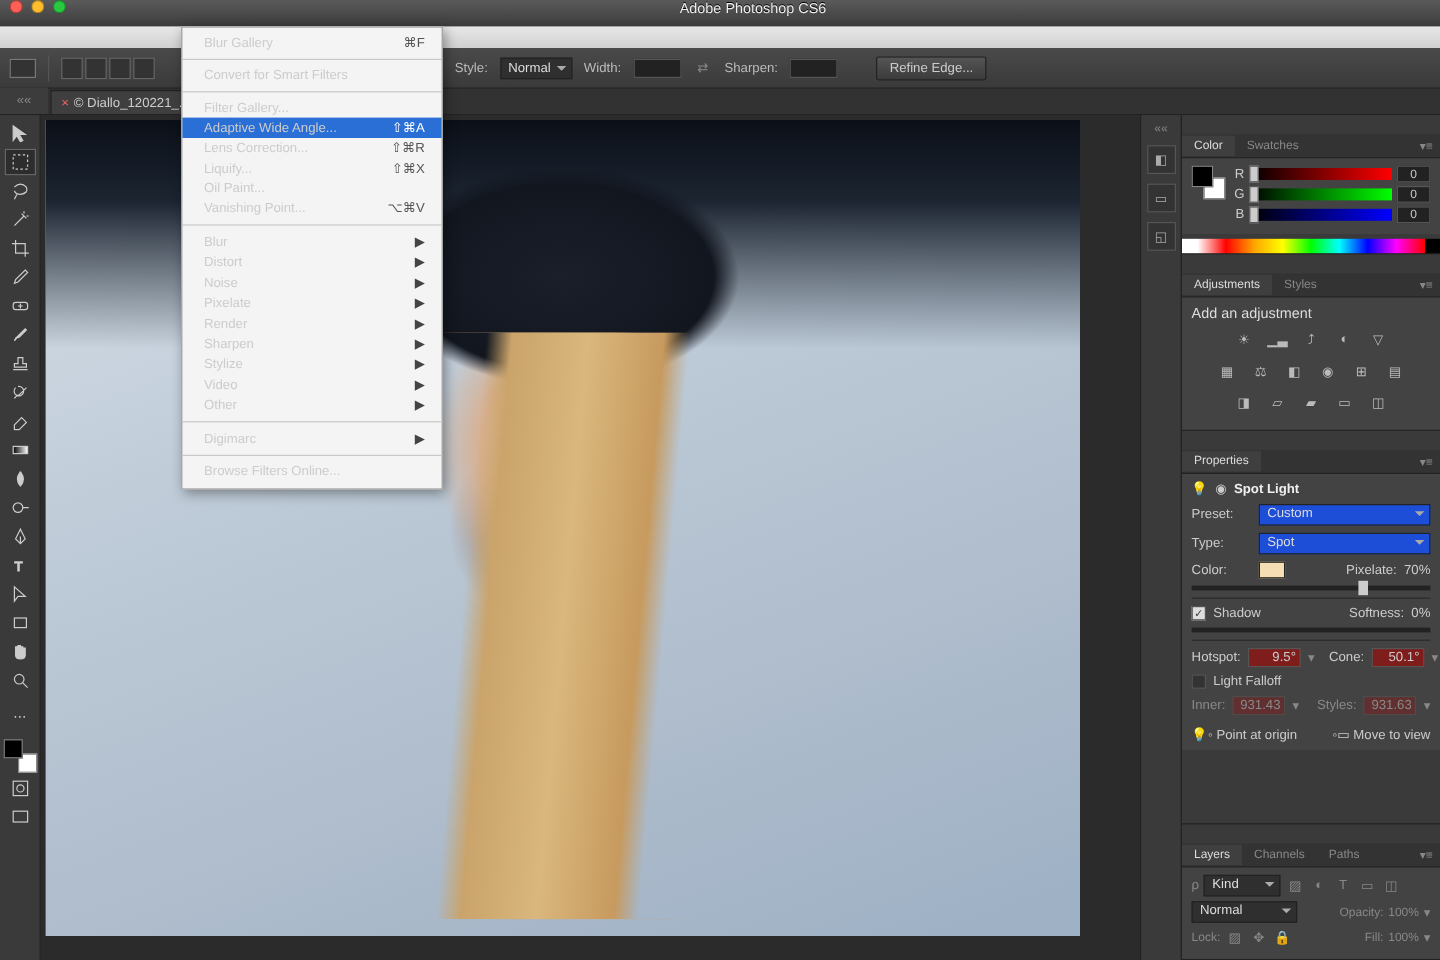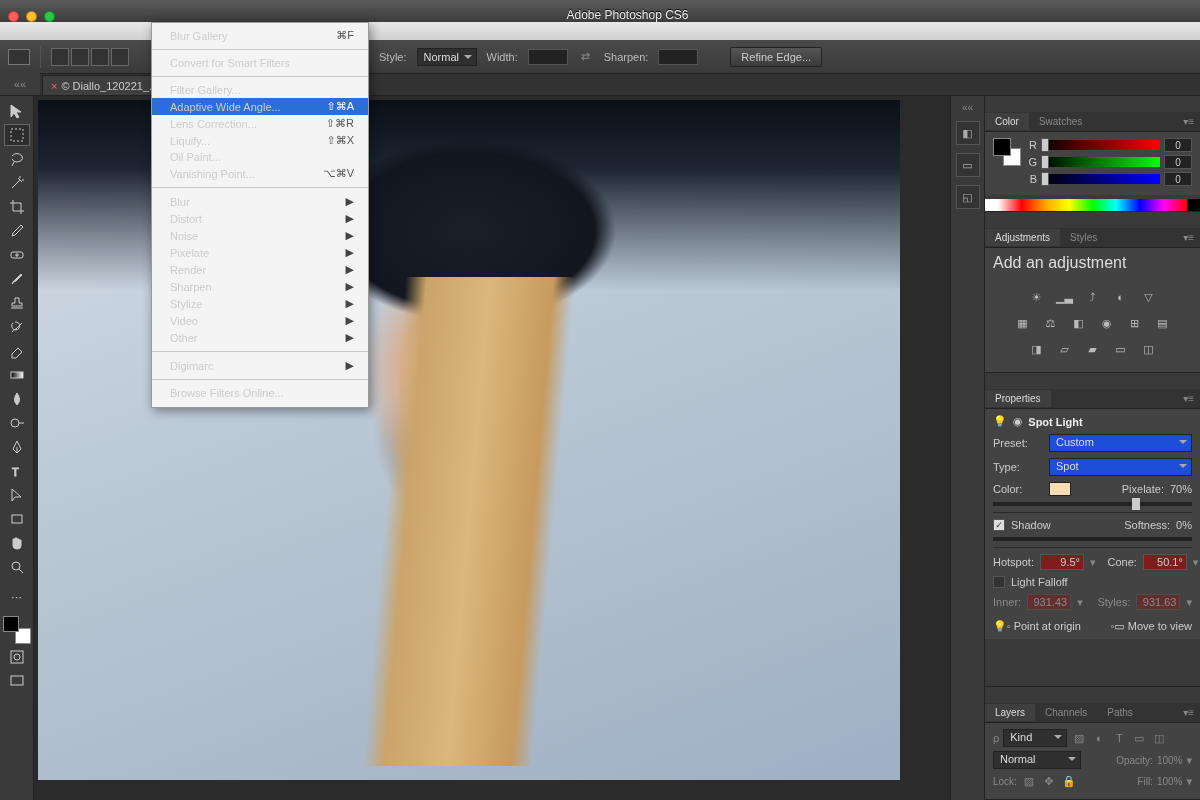--- a/index.html
+++ b/index.html
@@ -1,18 +1,18 @@
 <!DOCTYPE html>
 <html><head>
 <meta charset="utf-8">
 <style>
 * { margin:0; padding:0; box-sizing:border-box; font-family:"Lucida Grande","Segoe UI",Arial,sans-serif; font-size:11px; color:#ccc; }
 body { background:#3a3a3a; width:1200px; height:800px; overflow:hidden; position:relative; }
 
-.titlebar { height:22px; background:linear-gradient(#5a5a5a,#3c3c3c); display:flex; align-items:flex-end; padding-left:8px; }
+.titlebar { height:22px; background:linear-gradient(#5a5a5a,#3c3c3c); display:flex; align-items:flex-start; padding-left:8px; }
 .traffic { display:flex; gap:7px; }
 .traffic span { width:11px; height:11px; border-radius:50%; border:1px solid rgba(0,0,0,.3); }
 .tr-red{background:#ff5f57;} .tr-yel{background:#ffbd2e;} .tr-grn{background:#28c940;}
 .titlebar .title{ flex:1; text-align:center; color:#eee; font-size:12px; text-shadow:0 -1px #000;}
 
 .menubar { height:18px; background:linear-gradient(#e8e8e8,#d0d0d0); }
 
 .optbar { height:34px; background:linear-gradient(#4a4a4a,#3a3a3a); border-bottom:1px solid #222; display:flex; align-items:center; padding:0 8px; gap:10px; color:#bbb; font-size:10px; }
 .optbar .swatchicon{ width:22px; height:16px; border:1px solid #777; background:#333;}
 .optbar .sep{ width:1px; height:22px; background:#555; }
@@ -70,21 +70,21 @@
 .srow .lab{width:10px;text-align:right;color:#ccc;}
 .srow .track{flex:1;height:10px;position:relative;}
 .srow .track .bar{position:absolute;inset:0;}
 .srow .track .knob{position:absolute;left:0;top:-2px;width:8px;height:14px;background:#ccc;border:1px solid #555;}
 .grad-r{background:linear-gradient(90deg,#000,#f00);}
 .grad-g{background:linear-gradient(90deg,#000,#0f0);}
 .grad-b{background:linear-gradient(90deg,#000,#00f);}
 .srow input{width:28px;height:14px;background:#222;border:1px solid #555;color:#ccc;text-align:center;font-size:10px;}
 .hue-strip{height:12px;margin-top:4px;background:linear-gradient(90deg,#fff 0%,#fff 6%, red,orange,yellow,lime,cyan,blue,magenta,red 94%, #000 94%,#000 100%);}
 
-.adj-body .hdr{font-size:16px;color:#ddd;margin-bottom:16px;}
+.adj-body .hdr{font-size:12px;color:#ddd;margin-bottom:6px;}
 .icon-row{display:flex;gap:8px;justify-content:center;margin-bottom:8px;}
 .icon-row span{width:20px;height:18px;display:flex;align-items:center;justify-content:center;color:#bbb;}
 
 .prop-body .row{display:flex;align-items:center;gap:6px;margin-bottom:6px;font-size:10px;color:#ccc;}
 .prop-body .row .lab{width:50px;}
 .prop-body .dd{flex:1;background:#1d4ed8;border:1px solid #222;height:18px;padding:1px 14px 1px 6px;position:relative;color:#ddd;}
 .prop-body .dd:after{content:"";position:absolute;right:4px;top:5px;border:4px solid transparent;border-top-color:#aaa;}
 .prop-body .swatch{width:22px;height:14px;background:#f5deb3;border:1px solid #222;}
 .prop-body .num{width:44px;height:16px;background:#7f1d1d;border:1px solid #555;color:#ccc;text-align:right;padding:0 3px;}
 .prop-body .chk{width:12px;height:12px;background:#ddd;border:1px solid #555;display:inline-flex;align-items:center;justify-content:center;color:#333;font-size:9px;}

